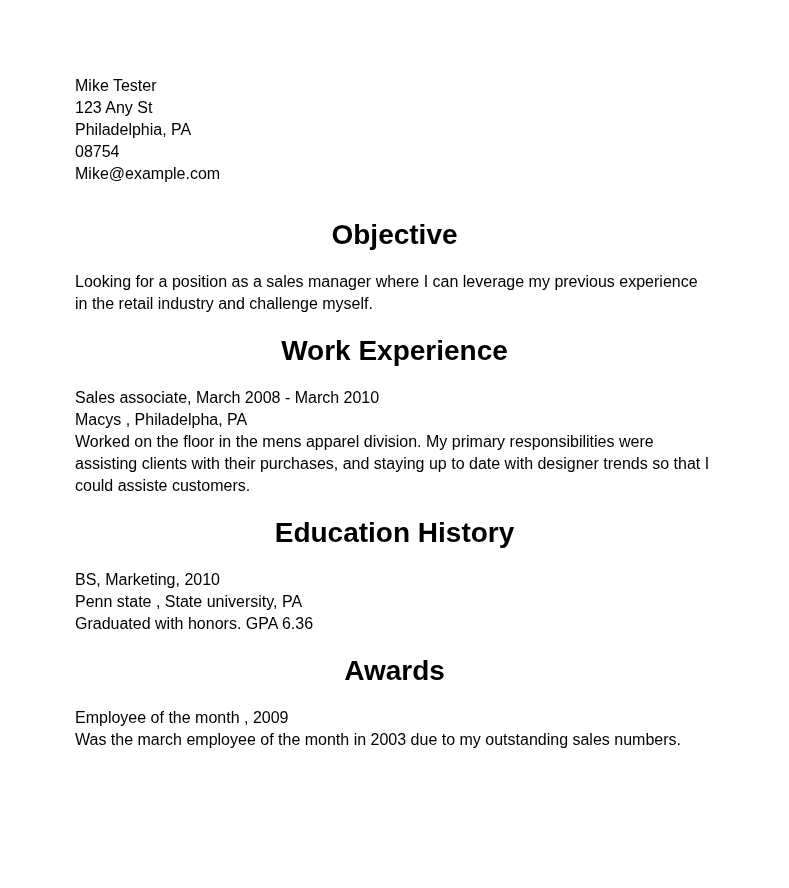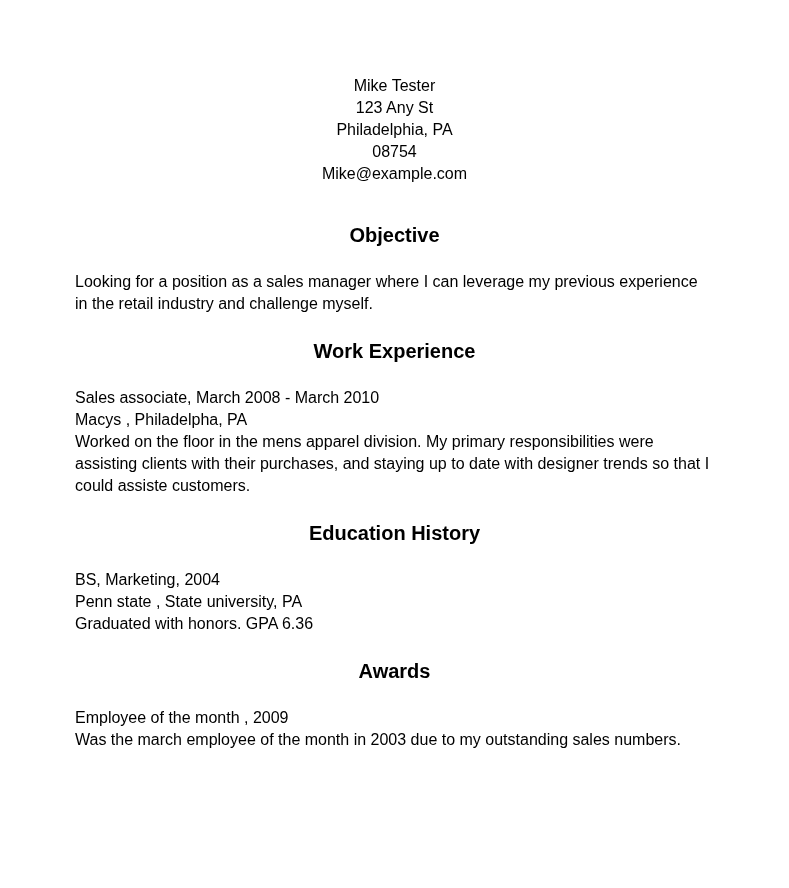--- a/index.html
+++ b/index.html
@@ -12,28 +12,28 @@
     min-height: 888px;
     box-sizing: border-box;
     padding: 75px 75px 30px 75px;
     background: #ffffff;
     color: #000000;
     font-family: "Liberation Sans", sans-serif;
     font-size: 16px;
     line-height: 22px;
   }
   .contact {
-    text-align: center;
+    text-align: left;
     margin: 0 0 36px 0;
   }
   .contact-line {
     line-height: 22px;
   }
   .section-heading {
-    font-size: 20px;
+    font-size: 28px;
     line-height: 28px;
     font-weight: bold;
     text-align: center;
     margin: 16px 0 14px 0;
   }
   .entry {
     margin: 22px 0;
     text-align: left;
   }
   .entry-line {
@@ -65,21 +65,21 @@
       <div class="entry-line">Sales associate, March 2008 - March 2010</div>
       <div class="entry-line">Macys , Philadelpha, PA</div>
       <div class="entry-line">Worked on the floor in the mens apparel division. My primary responsibilities were assisting clients with their purchases, and staying up to date with designer trends so that I could assiste customers.</div>
     </div>
 
   </div>
 
   <div>
     <h2 class="section-heading">Education History</h2>
     <div class="entry">
-      <div class="entry-line">BS, Marketing, 2004</div>
+      <div class="entry-line">BS, Marketing, 2010</div>
       <div class="entry-line">Penn state , State university, PA</div>
       <div class="entry-line">Graduated with honors. GPA 6.36</div>
     </div>
   </div>
 
   <div>
     <h2 class="section-heading">Awards</h2>
     <div class="entry">
       <div class="entry-line">Employee of the month , 2009</div>
       <div class="entry-line">Was the march employee of the month in 2003 due to my outstanding sales numbers.</div>

